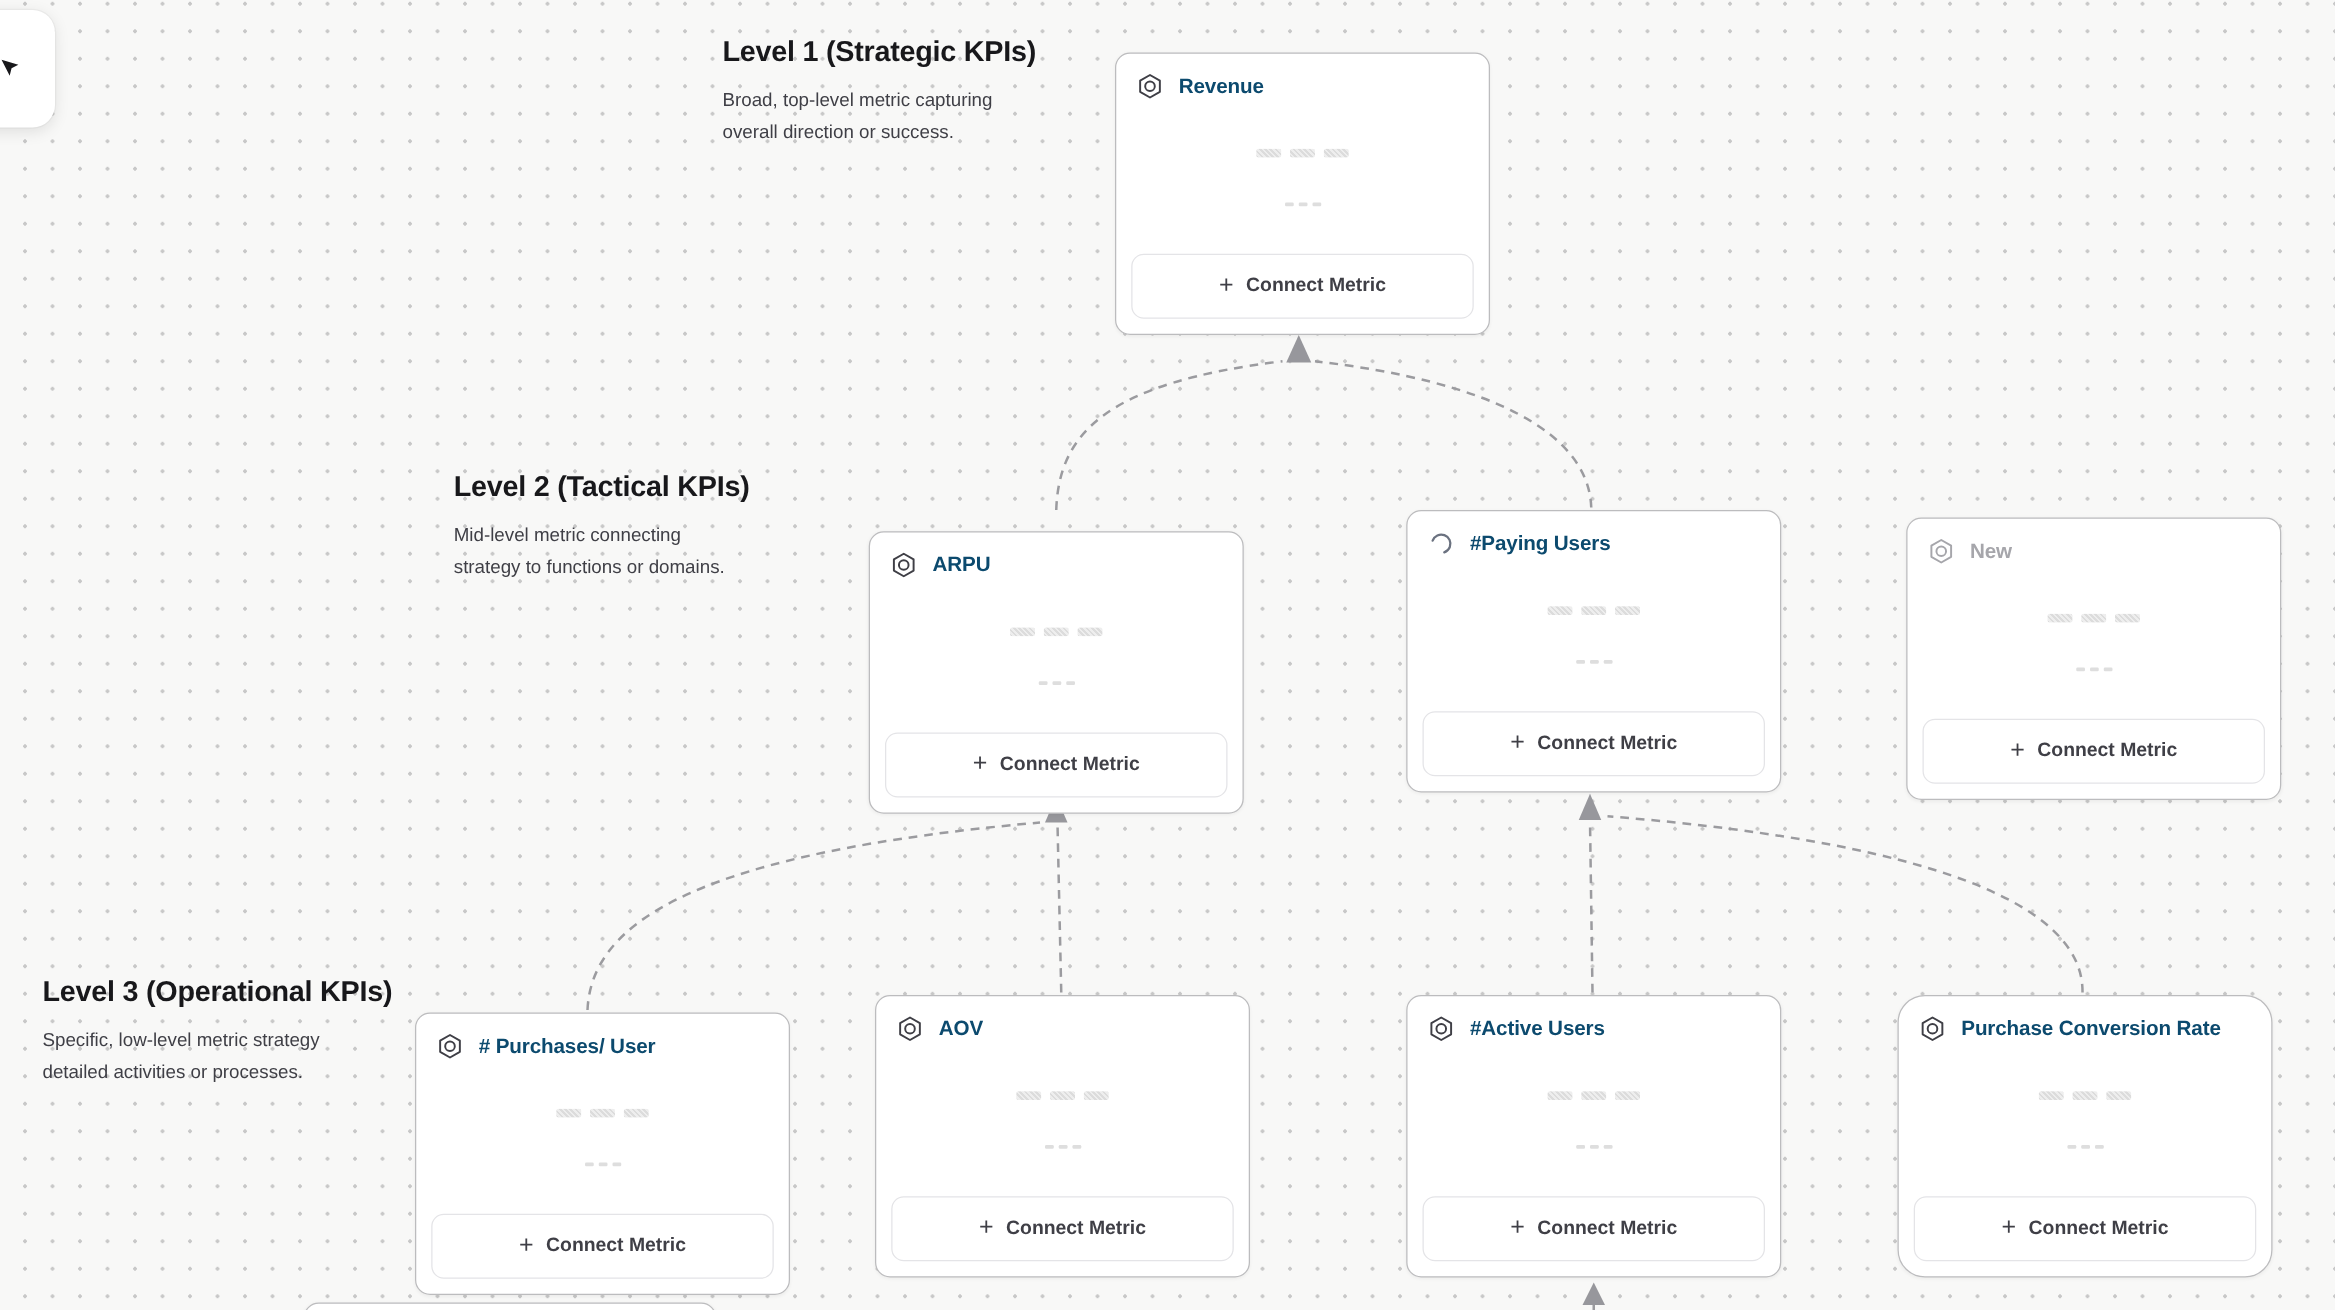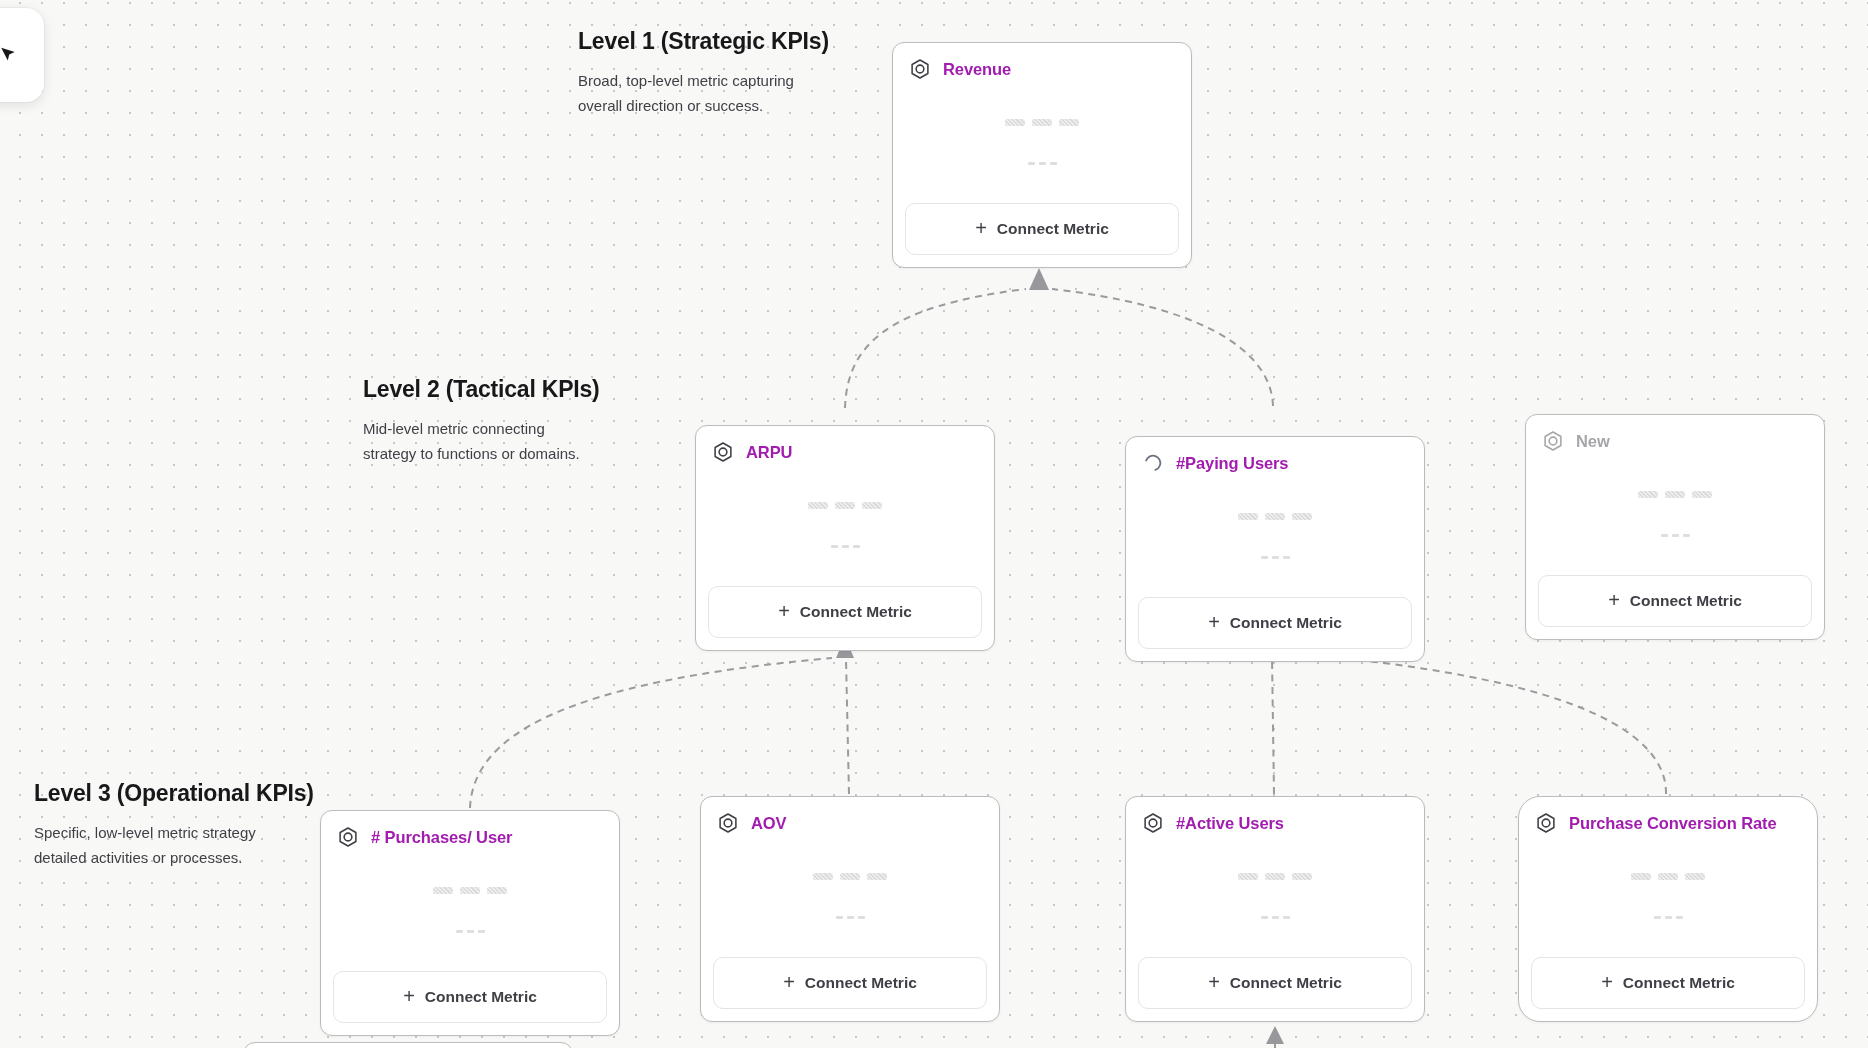--- a/index.html
+++ b/index.html
@@ -25,21 +25,21 @@
   .level-desc{font-size:15px;color:#3f3f46;line-height:25px;}
 
   
   .card{
     position:absolute;width:300px;height:226px;background:#ffffff;
     border:1px solid #bcbcbe;border-radius:12px;
     box-shadow:0 1px 3px rgba(0,0,0,0.05);
     box-sizing:border-box;
   }
   .card-header{display:flex;align-items:center;gap:12px;padding:15px 16px 0 16px;}
-  .card-title{font-size:16.5px;font-weight:700;color:#a21caf;letter-spacing:-0.1px;}
+  .card-title{font-size:16.5px;font-weight:700;color:#0c4a6e;letter-spacing:-0.1px;}
   .card.draft .card-title{color:#a6a6ab;text-align:right;}
   .icon-wrap{width:22px;height:22px;flex:0 0 22px;display:flex;align-items:center;justify-content:center;}
 
   .skel-row{position:absolute;left:0;right:0;display:flex;justify-content:center;align-items:center;}
   .skel-row.r1{top:76px;gap:7px;}
   .skel-row.r2{top:119px;gap:4px;}
   .skel-bar{
     width:20px;height:7px;border-radius:2px;background:#e3e3e3;
     background-image:repeating-linear-gradient(45deg,#dcdcdc 0 1.5px,#eeeeee 1.5px 3px);
   }
@@ -50,23 +50,23 @@
     background:#ffffff;border:1px solid #e4e4e7;border-radius:10px;
     display:flex;align-items:center;justify-content:center;gap:10px;
     font-size:15.5px;font-weight:600;color:#3f3f46;cursor:pointer;
     box-sizing:border-box;
   }
   .connect-btn .plus{font-size:20px;font-weight:400;color:#3f3f46;line-height:1;margin-top:-2px;}
 
   
   #card-revenue{left:892px;top:42px;}
   #card-arpu{left:695px;top:410px;margin-top:15px;}
-  #card-paying-users{left:1125px;top:408px;margin-top:28px;}
+  #card-paying-users{left:1125px;top:408px;}
   #card-new{left:1525px;top:414px;}
-  #card-purchases{left:320px;top:810px;text-align:center;}
+  #card-purchases{left:332px;top:810px;text-align:center;}
   #card-aov{left:700px;top:796px;}
   #card-active-users{left:1125px;top:796px;}
   #card-pcr{left:1518px;top:796px;border-radius:22px;}
   #card-partial{left:243px;top:1042px;width:330px;height:40px;border-radius:12px 12px 0 0;}
 
   
   #level1{left:578px;top:28px;}
   #level2{left:363px;top:376px;}
   #level3{left:34px;top:780px;}
 

